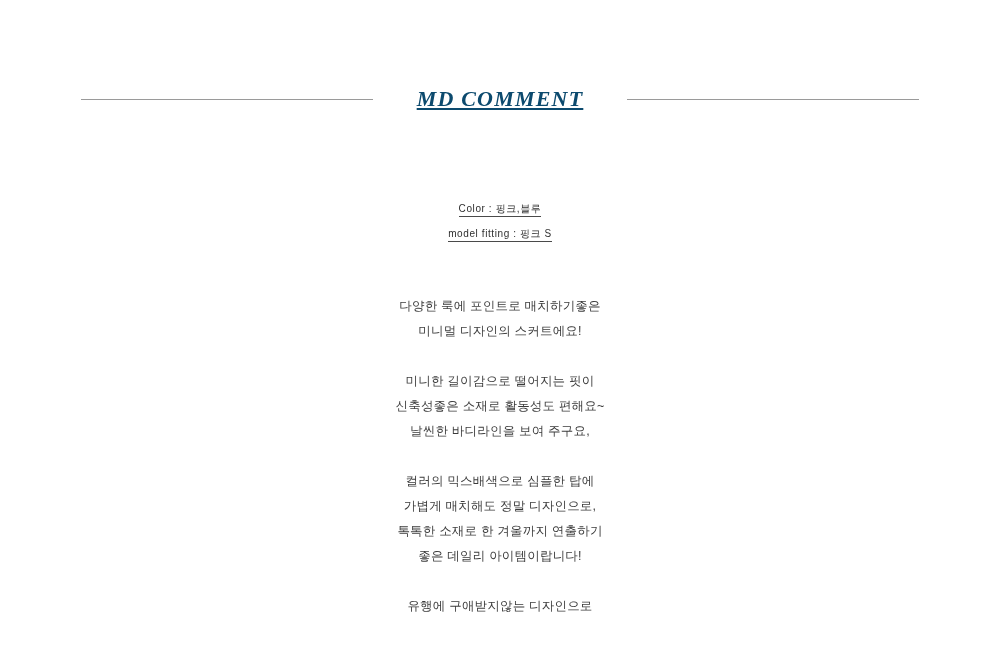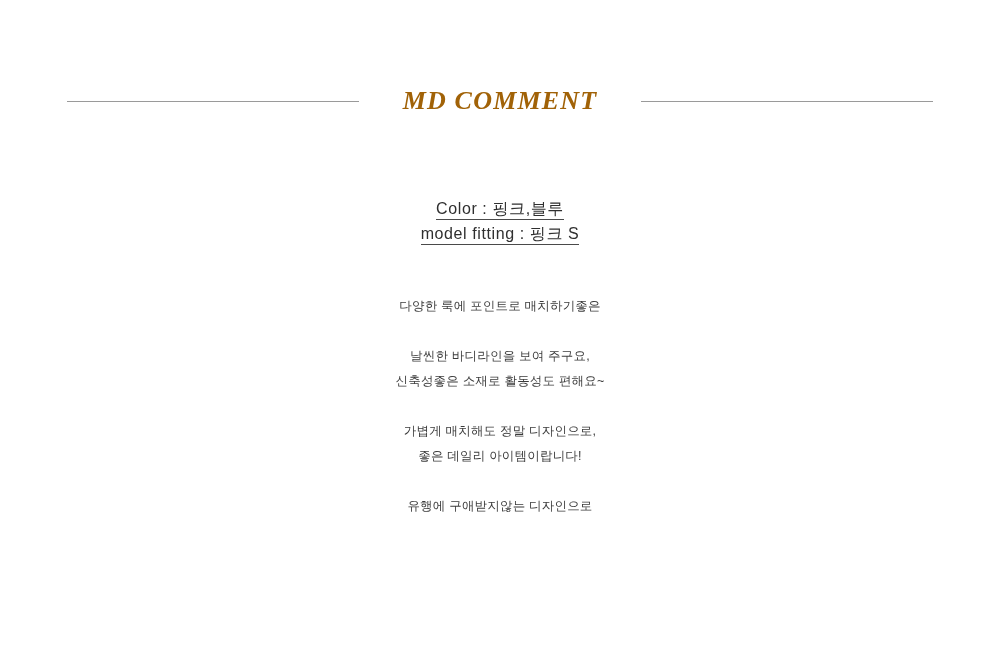--- a/index.html
+++ b/index.html
@@ -32,36 +32,37 @@
     background: #9a9a9a;
     flex: 0 0 auto;
   }
   .rule-left  { width: 292px; margin-right: 44px; }
   .rule-right { width: 292px; margin-left: 44px; }
 
   .md-title {
     font-family: "Liberation Serif", serif;
     font-style: italic;
     font-weight: 700;
-    font-size: 26px;
+    font-size: 22px;
     letter-spacing: 1.2px;
-    color: #a16207;
+    color: #0c4a6e;
     white-space: nowrap;
+    text-decoration: underline;
   }
 
   
   .spec-block {
     position: absolute;
     top: 196px;
     left: 0;
     width: 1000px;
     text-align: center;
   }
   .spec-line {
-    font-size: 16px;
+    font-size: 10px;
     line-height: 25px;
     color: #2f2f2f;
     letter-spacing: 0.6px;
   }
   .spec-line span.u {
     border-bottom: 1px solid #4a4a4a;
     padding-bottom: 2px;
   }
 
   
@@ -99,29 +100,33 @@
   </div>
   <div class="spec-line">
     <span class="u">model fitting : 핑크 S</span>
   </div>
 </div>
 
 <div class="body-block">
 
   <div class="para">
     <div class="line">다양한 룩에 포인트로 매치하기좋은</div>
+    <div class="line">미니멀 디자인의 스커트에요!</div>
   </div>
 
   <div class="para">
+    <div class="line">미니한 길이감으로 떨어지는 핏이</div>
+    <div class="line">신축성좋은 소재로 활동성도 편해요~</div>
     <div class="line">날씬한 바디라인을 보여 주구요,</div>
-    <div class="line">신축성좋은 소재로 활동성도 편해요~</div>
   </div>
 
   <div class="para">
+    <div class="line">컬러의 믹스배색으로 심플한 탑에</div>
     <div class="line">가볍게 매치해도 정말 디자인으로,</div>
+    <div class="line">톡톡한 소재로 한 겨울까지 연출하기</div>
     <div class="line">좋은 데일리 아이템이랍니다!</div>
   </div>
 
   <div class="para">
     <div class="line">유행에 구애받지않는 디자인으로</div>
   </div>
 
 </div>
 
 </body></html>

